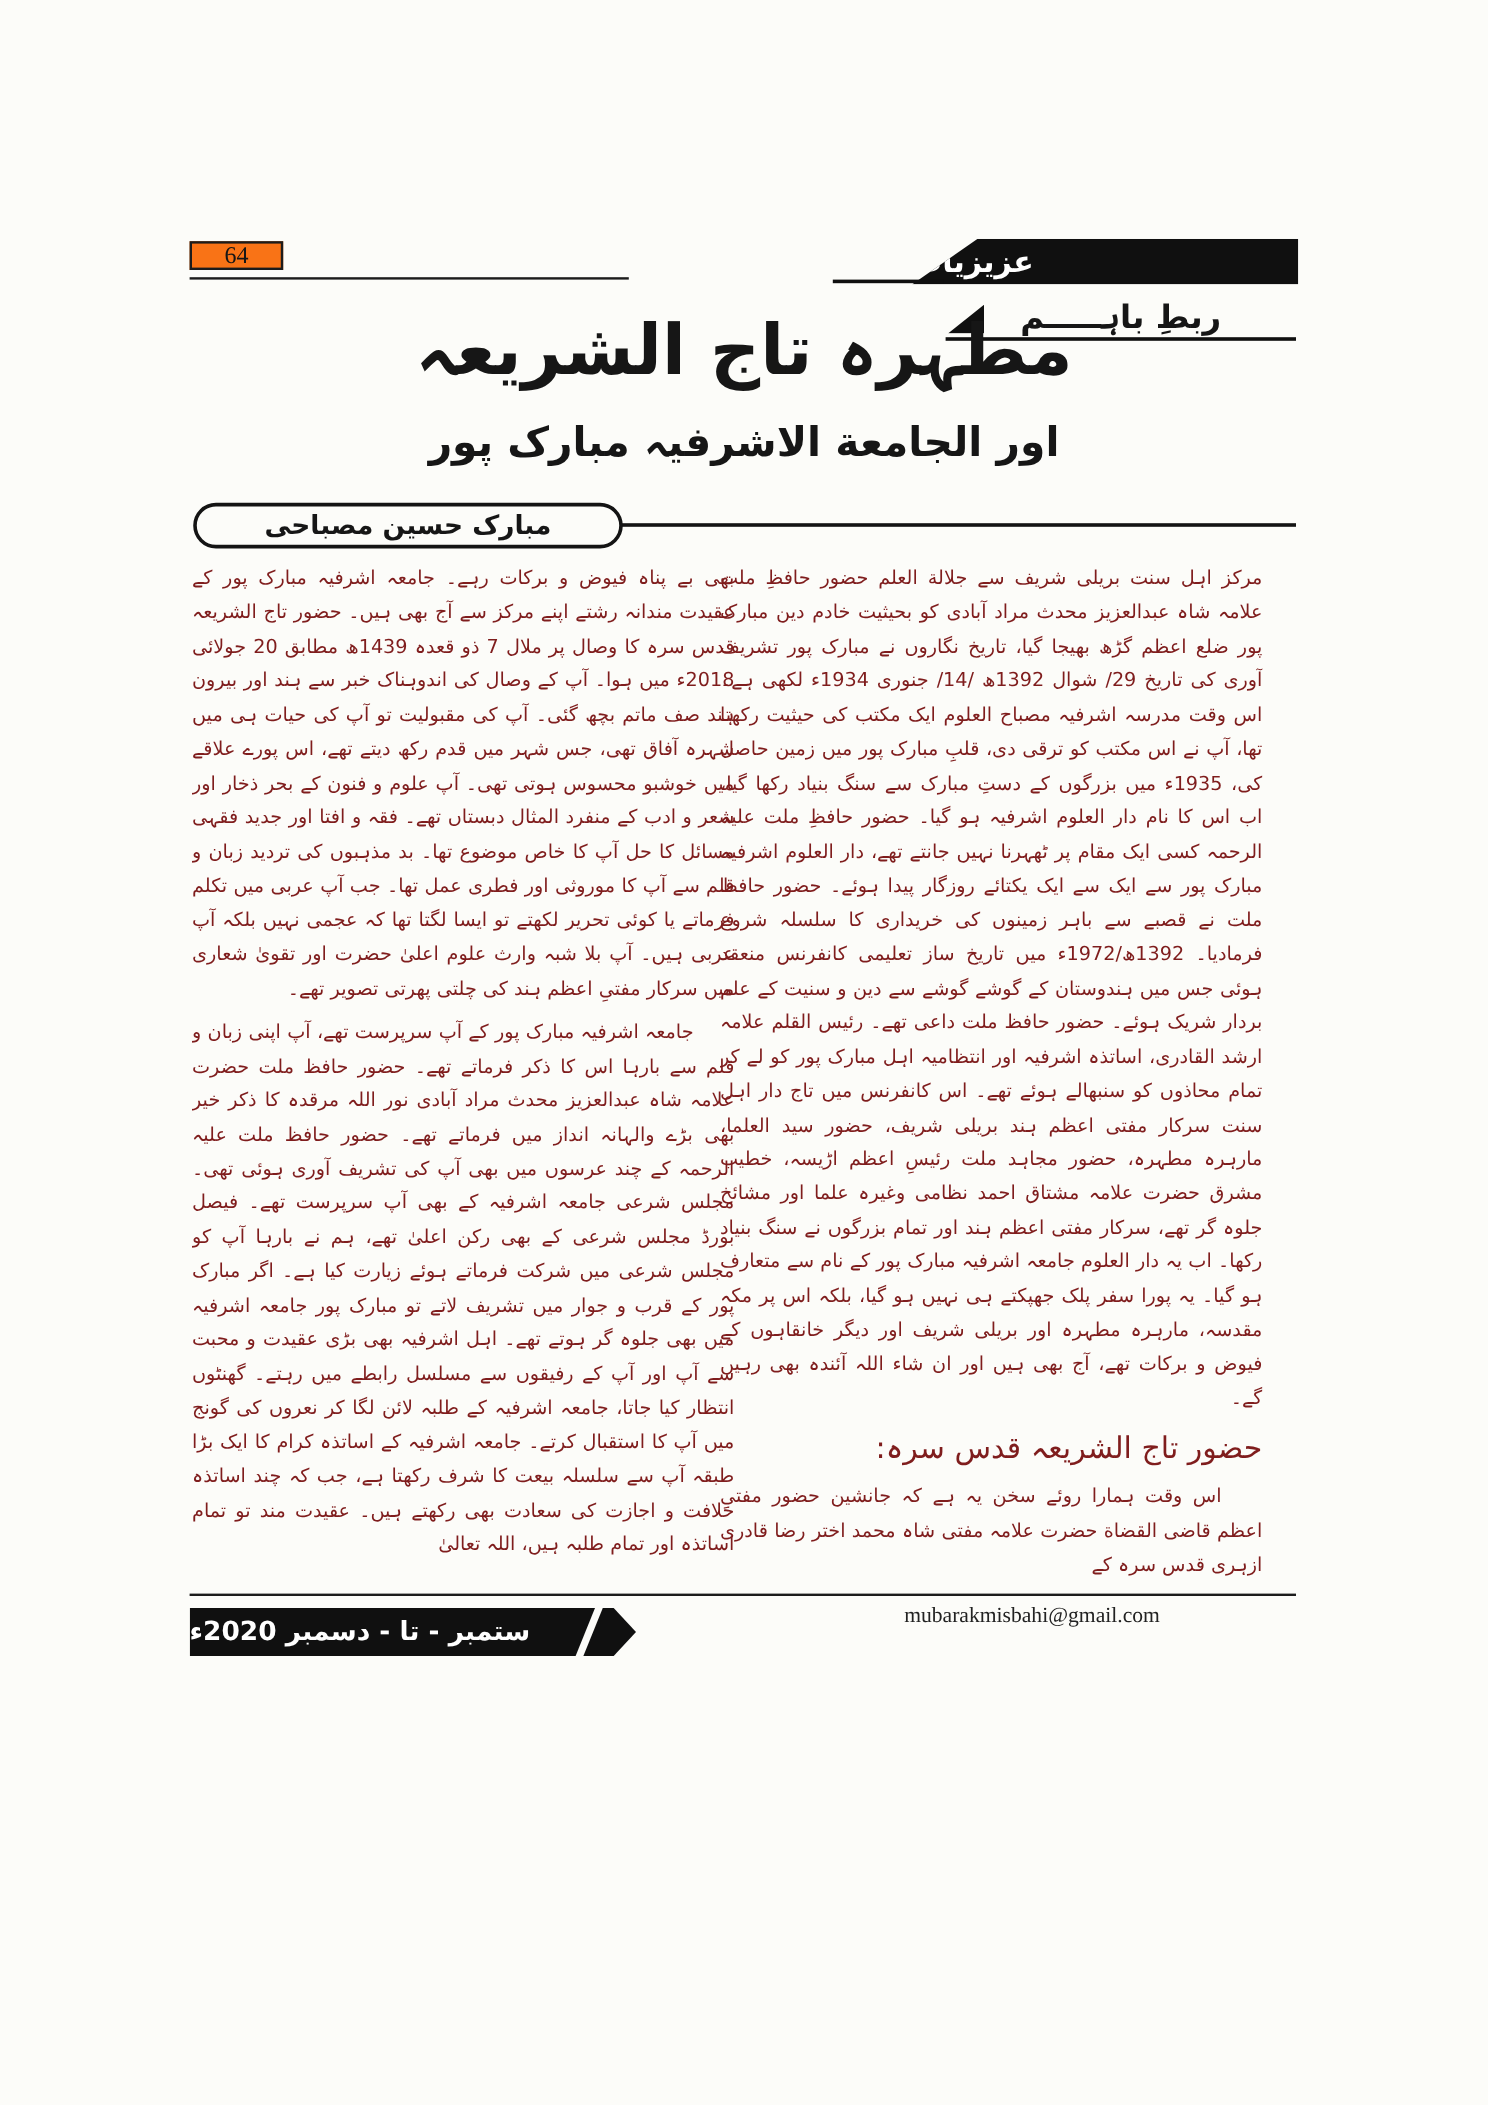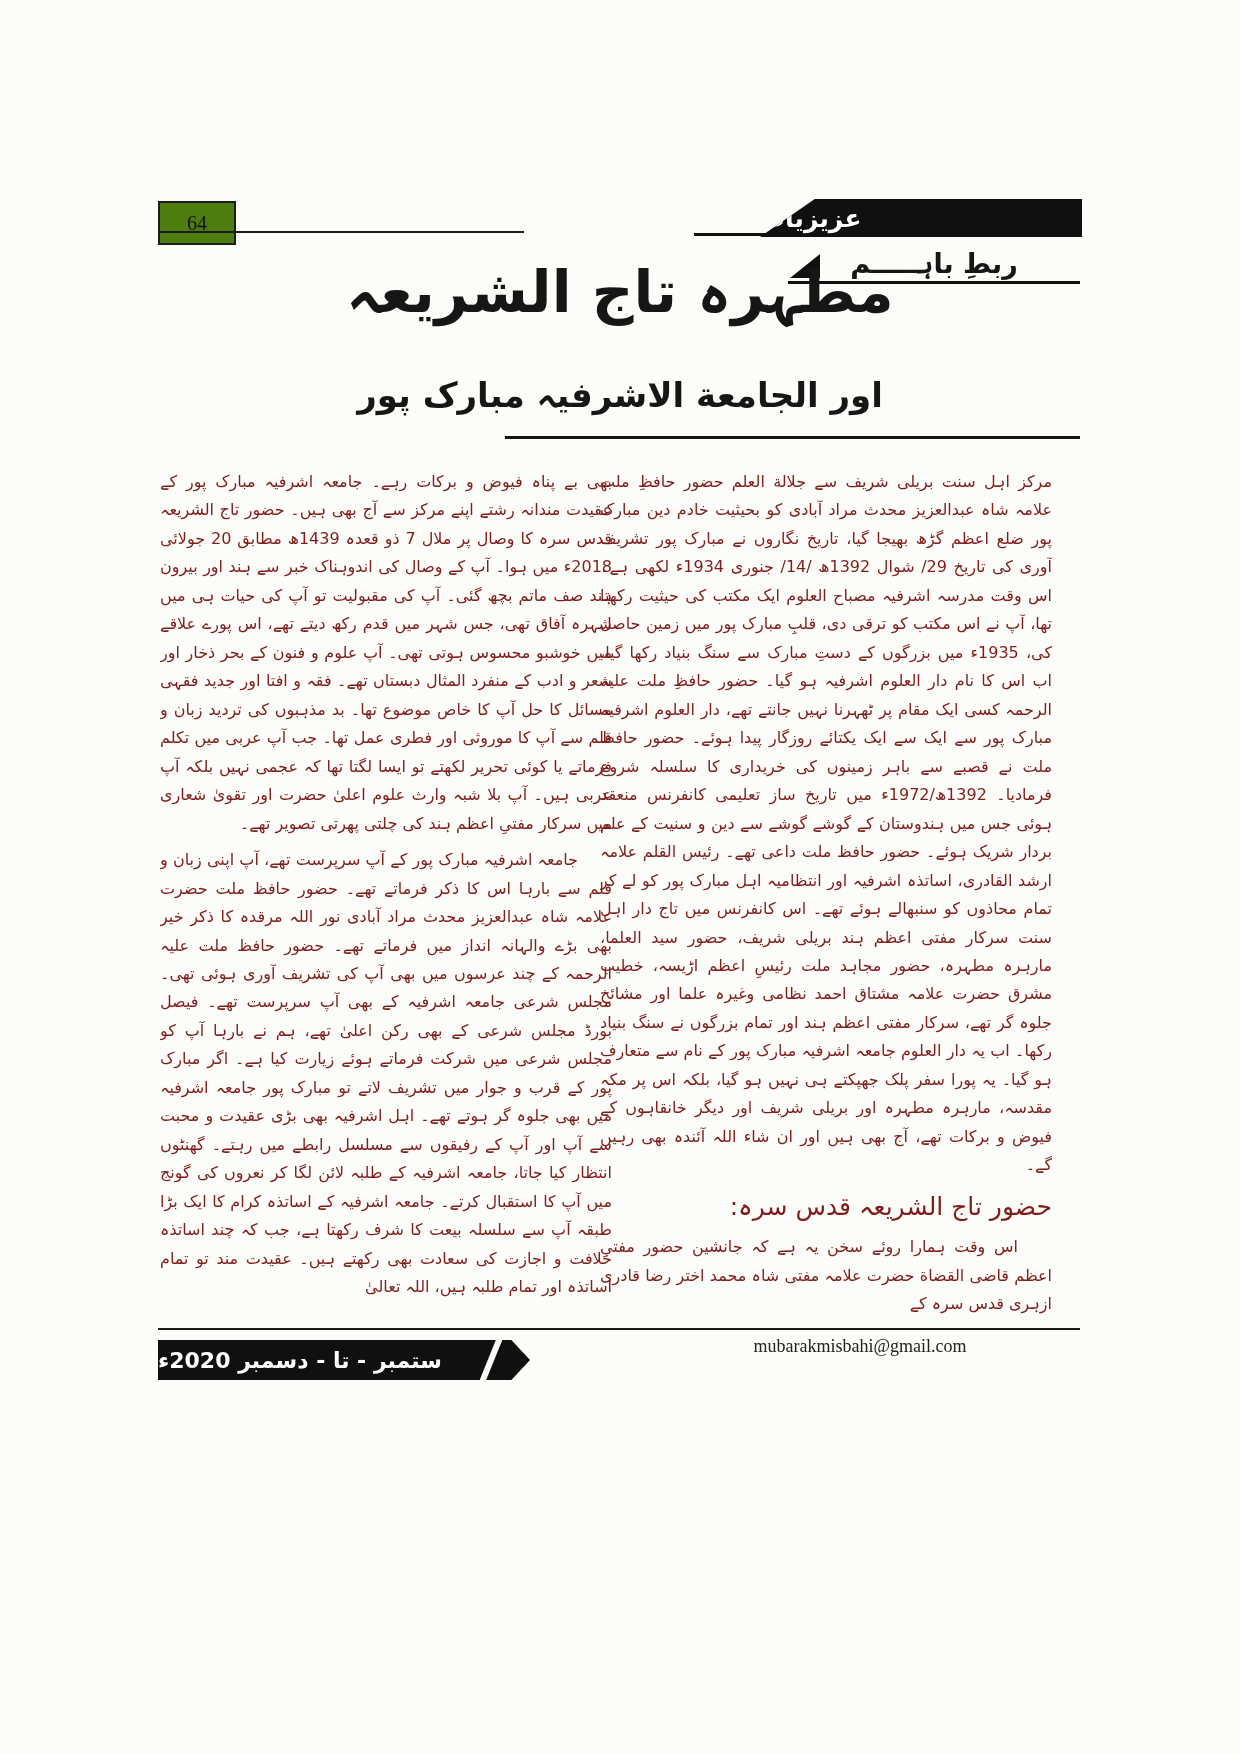--- a/index.html
+++ b/index.html
@@ -10,25 +10,25 @@
     margin: 0 auto;
     background: #fcfcf9;
     font-family: "DejaVu Sans", sans-serif;
     color: #161616;
     overflow: hidden;
   }
   .abs { position: absolute; }
 
   
   .pagenum-box {
-    left: 158px; top: 201px; width: 78px; height: 44px;
+    left: 158px; top: 201px; width: 78px; height: 24px;
     border: 2px solid #1c1c1c; box-sizing: border-box;
     display: flex; align-items: center; justify-content: center;
     font-family: "Liberation Serif", serif; font-size: 20px;
-    background: #4d7c0f;
+    background: #f97316;
   }
   .pagenum-rule { left: 158px; top: 231px; width: 366px; height: 2px; background: #1c1c1c; }
 
   .section-banner {
     left: 760px; top: 199px; width: 322px; height: 38px;
     background: #101010; color: #ffffff;
     clip-path: polygon(17% 0, 100% 0, 100% 100%, 0 100%);
     display: flex; align-items: center; justify-content: flex-end;
     padding: 0 20px 0 0; box-sizing: border-box;
     font-size: 25px; font-weight: bold; direction: rtl;
@@ -50,21 +50,21 @@
 
   
   .title {
     left: 160px; top: 258px; width: 920px;
     text-align: center; direction: rtl;
     font-size: 58px; font-weight: bold; letter-spacing: 0px;
   }
   .subtitle {
     left: 160px; top: 348px; width: 920px;
     text-align: center; direction: rtl;
-    font-size: 34px; font-weight: bold; margin-top: 27px;
+    font-size: 34px; font-weight: bold;
   }
 
   
   .author-pill {
     left: 161px; top: 419px; width: 358px; height: 38px;
     border: 3px solid #141414; border-radius: 20px; box-sizing: border-box;
     display: flex; align-items: center; justify-content: center;
     font-size: 22px; font-weight: bold; direction: rtl;
     background: #fcfcf9; z-index: 2;
   }
@@ -123,20 +123,23 @@
   <div class="abs section-banner-tail"></div>
 
   <div class="abs rubric">
     <span class="rubric-wedge"></span>
     <span>ربطِ باہـــــم</span>
   </div>
 
   <div class="abs title">مطہرہ تاج الشریعہ</div>
   <div class="abs subtitle">اور الجامعة الاشرفیہ مبارک پور</div>
 
+  <div class="abs author-pill">
+    <span>مبارک حسین مصباحی</span>
+  </div>
   <div class="abs author-rule"></div>
 
   <div class="abs col col-right">
     <p>مرکز اہل سنت بریلی شریف سے جلالة العلم حضور حافظِ ملت علامہ شاہ عبدالعزیز محدث مراد آبادی کو بحیثیت خادم دین مبارک پور ضلع اعظم گڑھ بھیجا گیا، تاریخ نگاروں نے مبارک پور تشریف آوری کی تاریخ 29/ شوال 1392ھ /14/ جنوری 1934ء لکھی ہے۔ اس وقت مدرسہ اشرفیہ مصباح العلوم ایک مکتب کی حیثیت رکھتا تھا، آپ نے اس مکتب کو ترقی دی، قلبِ مبارک پور میں زمین حاصل کی، 1935ء میں بزرگوں کے دستِ مبارک سے سنگ بنیاد رکھا گیا، اب اس کا نام دار العلوم اشرفیہ ہو گیا۔ حضور حافظِ ملت علیہ الرحمہ کسی ایک مقام پر ٹھہرنا نہیں جانتے تھے، دار العلوم اشرفیہ مبارک پور سے ایک سے ایک یکتائے روزگار پیدا ہوئے۔ حضور حافظ ملت نے قصبے سے باہر زمینوں کی خریداری کا سلسلہ شروع فرمادیا۔ 1392ھ/1972ء میں تاریخ ساز تعلیمی کانفرنس منعقد ہوئی جس میں ہندوستان کے گوشے گوشے سے دین و سنیت کے علم بردار شریک ہوئے۔ حضور حافظ ملت داعی تھے۔ رئیس القلم علامہ ارشد القادری، اساتذہ اشرفیہ اور انتظامیہ اہل مبارک پور کو لے کر تمام محاذوں کو سنبھالے ہوئے تھے۔ اس کانفرنس میں تاج دار اہل سنت سرکار مفتی اعظم ہند بریلی شریف، حضور سید العلما، مارہرہ مطہرہ، حضور مجاہد ملت رئیسِ اعظم اڑیسہ، خطیب مشرق حضرت علامہ مشتاق احمد نظامی وغیرہ علما اور مشائخ جلوہ گر تھے، سرکار مفتی اعظم ہند اور تمام بزرگوں نے سنگ بنیاد رکھا۔ اب یہ دار العلوم جامعہ اشرفیہ مبارک پور کے نام سے متعارف ہو گیا۔ یہ پورا سفر پلک جھپکتے ہی نہیں ہو گیا، بلکہ اس پر مکہ مقدسہ، مارہرہ مطہرہ اور بریلی شریف اور دیگر خانقاہوں کے فیوض و برکات تھے، آج بھی ہیں اور ان شاء اللہ آئندہ بھی رہیں گے۔</p>
     <div class="col-heading">حضور تاج الشریعہ قدس سرہ:</div>
     <p class="indent">اس وقت ہمارا روئے سخن یہ ہے کہ جانشین حضور مفتیِ اعظم قاضی القضاة حضرت علامہ مفتی شاہ محمد اختر رضا قادری ازہری قدس سرہ کے</p>
   </div>
 
   <div class="abs col col-left">
     <p>بھی بے پناہ فیوض و برکات رہے۔ جامعہ اشرفیہ مبارک پور کے عقیدت مندانہ رشتے اپنے مرکز سے آج بھی ہیں۔ حضور تاج الشریعہ قدس سرہ کا وصال پر ملال 7 ذو قعدہ 1439ھ مطابق 20 جولائی 2018ء میں ہوا۔ آپ کے وصال کی اندوہناک خبر سے ہند اور بیرون ہند صف ماتم بچھ گئی۔ آپ کی مقبولیت تو آپ کی حیات ہی میں شہرہ آفاق تھی، جس شہر میں قدم رکھ دیتے تھے، اس پورے علاقے میں خوشبو محسوس ہوتی تھی۔ آپ علوم و فنون کے بحر ذخار اور شعر و ادب کے منفرد المثال دبستاں تھے۔ فقہ و افتا اور جدید فقہی مسائل کا حل آپ کا خاص موضوع تھا۔ بد مذہبوں کی تردید زبان و قلم سے آپ کا موروثی اور فطری عمل تھا۔ جب آپ عربی میں تکلم فرماتے یا کوئی تحریر لکھتے تو ایسا لگتا تھا کہ عجمی نہیں بلکہ آپ عربی ہیں۔ آپ بلا شبہ وارث علوم اعلیٰ حضرت اور تقویٰ شعاری میں سرکار مفتیِ اعظم ہند کی چلتی پھرتی تصویر تھے۔</p>

